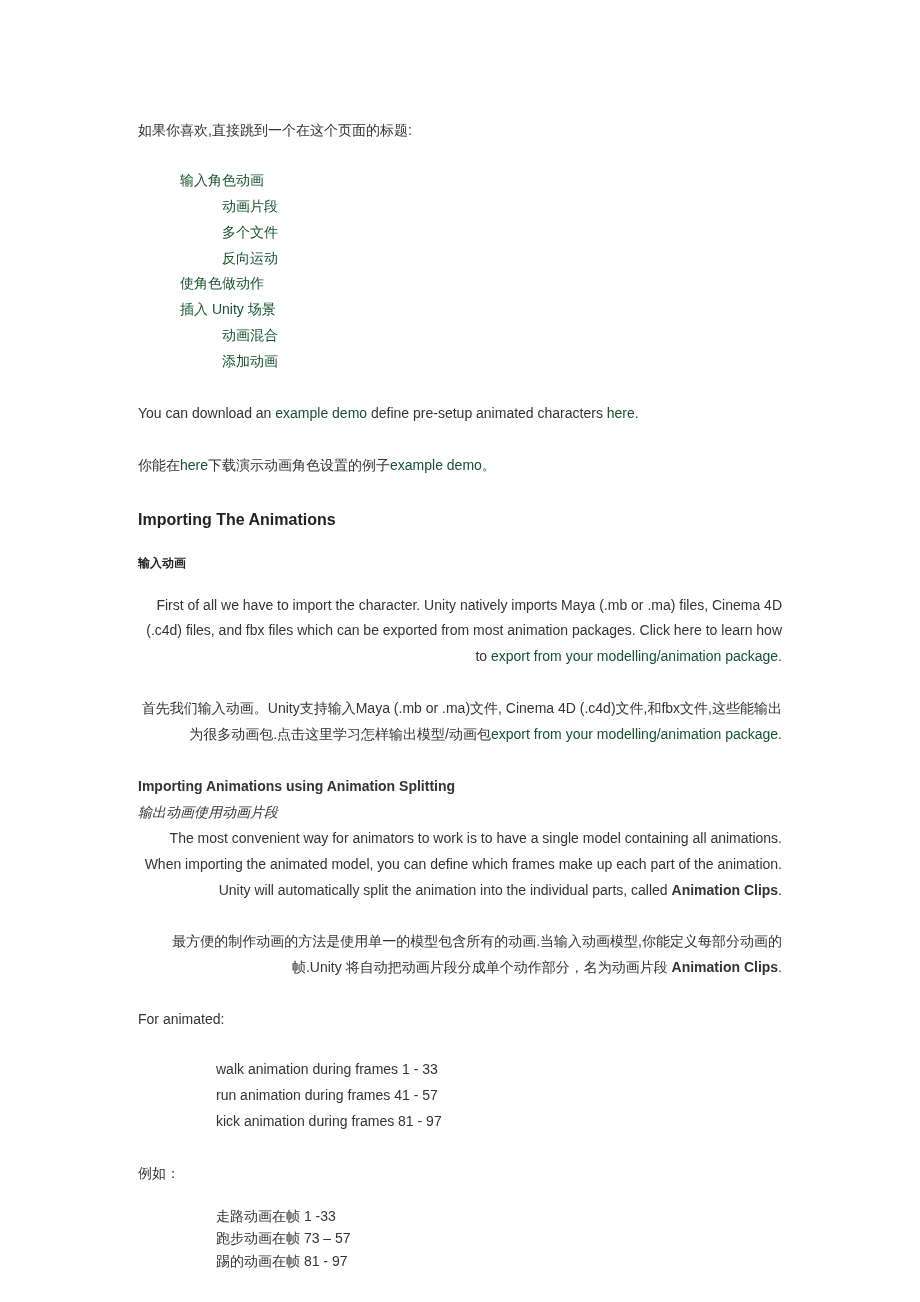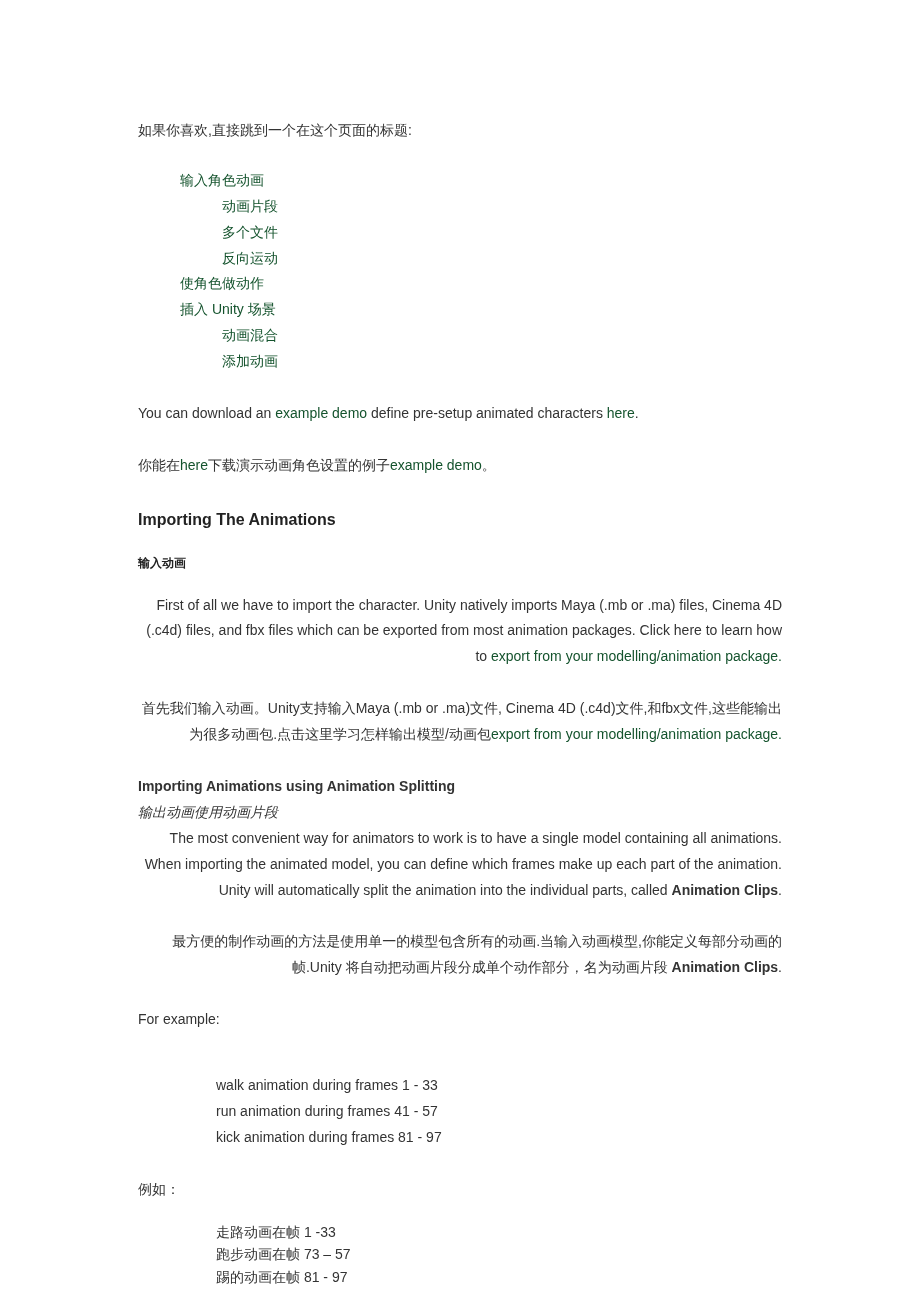--- a/index.html
+++ b/index.html
@@ -16,21 +16,21 @@
     .link { color: #14532d; cursor: pointer; text-decoration: none; }
     .toc { padding-left: 42px; margin-top: 24px; margin-bottom: 26px; }
     .toc-line { display: block; }
     .toc-sub { padding-left: 42px; }
     .para { margin-bottom: 26px; }
     h2 { font-size: 16px; font-weight: bold; margin-bottom: 18px; color: #222; }
     h3 { font-size: 12px; font-weight: bold; margin-bottom: 18px; color: #222; }
     .subhead-en { font-weight: bold; font-size: 14px; }
     .subhead-zh { font-weight: normal; font-size: 14px; }
     .section-body { margin-bottom: 26px; text-align: right; }
-    .example-list { padding-left: 78px; margin-top: 40px; margin-bottom: 26px; }
+    .example-list { padding-left: 78px; margin-top: 24px; margin-bottom: 26px; }
     .example-list-zh { padding-left: 78px; margin-top: 18px; margin-bottom: 26px; line-height: 1.6; }
     strong { font-weight: bold; }
     a { text-decoration: none; }
   </style>
 </head>
 <body>
 
 <div>如果你喜欢,直接跳到一个在这个页面的标题:</div>
 
 <div class="toc">
@@ -71,21 +71,21 @@
 <div class="subhead-zh" style="font-style:italic;">输出动画使用动画片段</div>
 
 <p class="section-body">
   <span>The most convenient way for animators to work is to have a single model containing all animations. When importing the animated model, you can define which frames make up each part of the animation. Unity will automatically split the animation into the individual parts, called </span><strong>Animation Clips</strong><span>.</span>
 </p>
 
 <p class="section-body">
   <span>最方便的制作动画的方法是使用单一的模型包含所有的动画.当输入动画模型,你能定义每部分动画的帧.Unity 将自动把动画片段分成单个动作部分，名为动画片段 </span><strong>Animation Clips</strong><span>.</span>
 </p>
 
-<div>For example:</div>
+<div>For animated:</div>
 
 <div class="example-list">
   <div>walk animation during frames 1 - 33</div>
   <div>run animation during frames 41 - 57</div>
   <div>kick animation during frames 81 - 97</div>
 </div>
 
 <div>例如：</div>
 
 <div class="example-list-zh">

